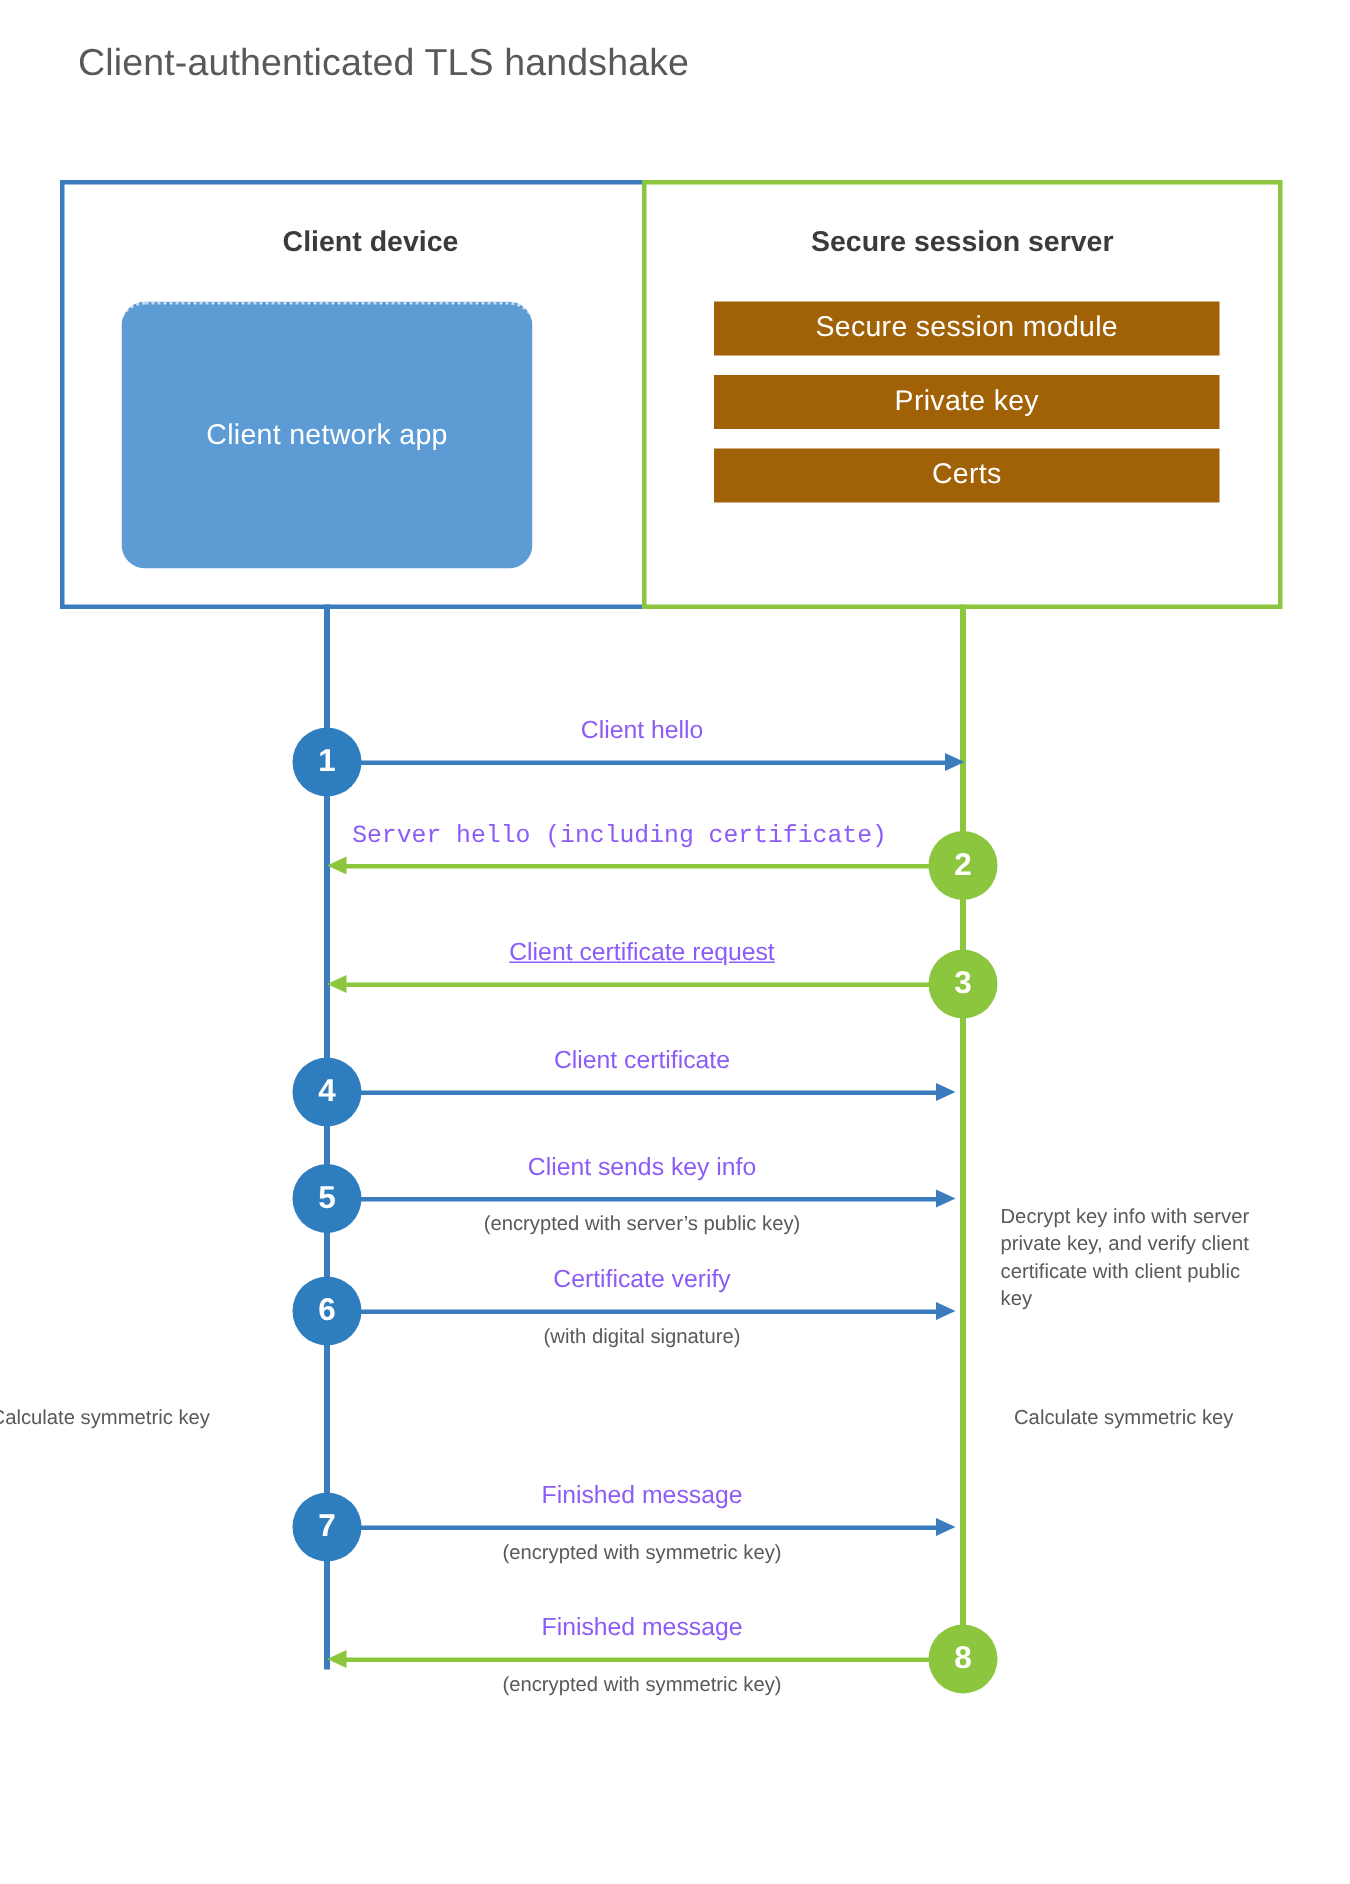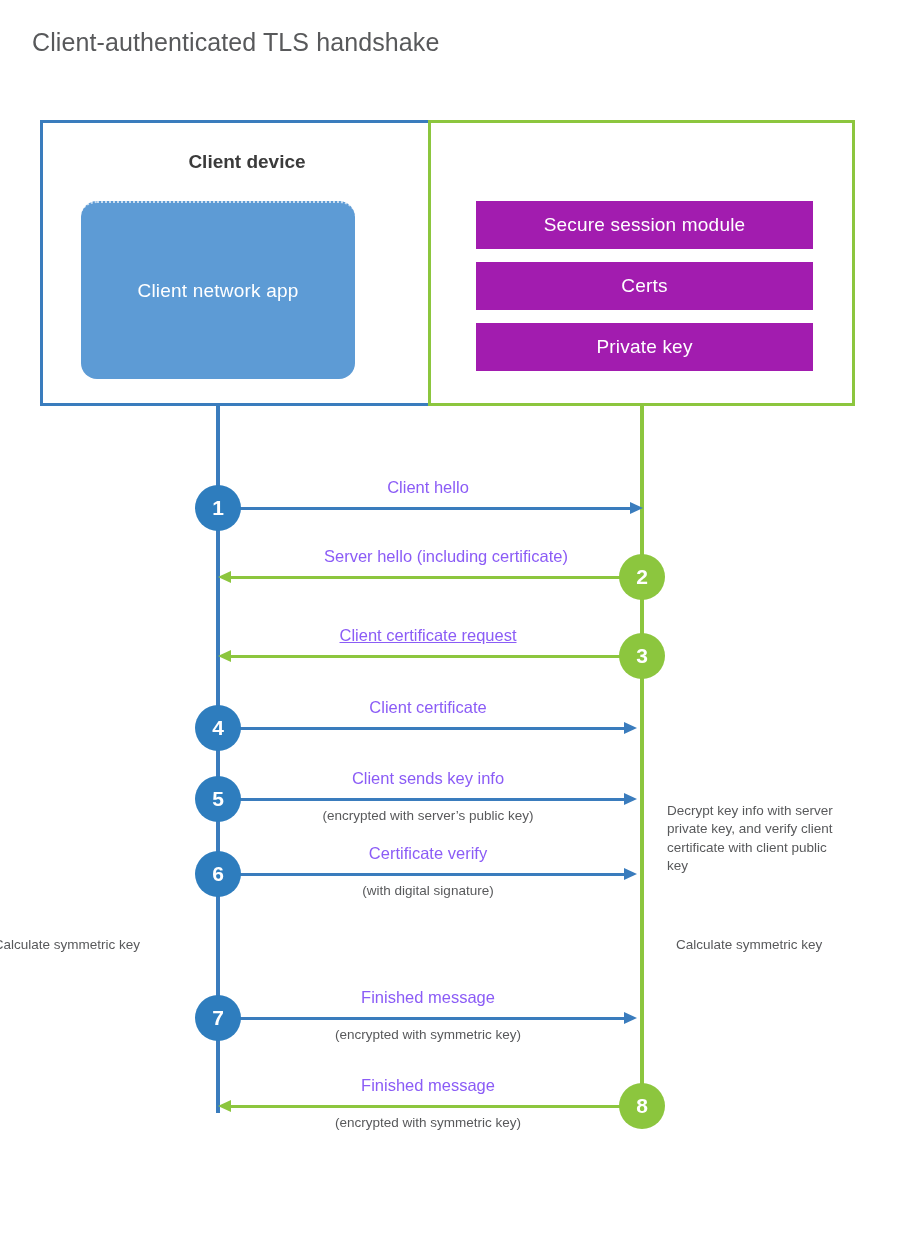--- a/index.html
+++ b/index.html
@@ -12,21 +12,21 @@
     height: 1256px;
     position: relative;
     font-family: "Liberation Sans", sans-serif;
     color: #4a4a4a;
     overflow: hidden;
   }
 
   
   .page-title {
     position: absolute;
-    left: 32px;
+    left: 52px;
     top: 28px;
     font-size: 25px;
     font-weight: 400;
     color: #58595b;
     letter-spacing: 0.1px;
     white-space: nowrap;
   }
 
   
   .party-box {
@@ -81,22 +81,22 @@
   }
 
   
   .server-bars {
     position: absolute;
     left: 45px;
     top: 78px;
     width: 337px;
   }
   .server-bar {
-    height: 48px;
-    background: #a21caf;
+    height: 36px;
+    background: #a16207;
     margin-bottom: 13px;
     display: flex;
     align-items: center;
     justify-content: center;
     color: #ffffff;
     font-size: 19px;
     letter-spacing: 0.2px;
   }
   .server-bar:last-child { margin-bottom: 0; }
 
@@ -208,42 +208,43 @@
 <body>
 
 <div class="page-title">Client-authenticated TLS handshake</div>
 
 <div class="party-box client">
   <div class="party-title">Client device</div>
   <div class="client-app">Client network app</div>
 </div>
 
 <div class="party-box server">
+  <div class="party-title">Secure session server</div>
   <div class="server-bars">
     <div class="server-bar">Secure session module</div>
+    <div class="server-bar">Private key</div>
     <div class="server-bar">Certs</div>
-    <div class="server-bar">Private key</div>
   </div>
 </div>
 
 <div class="lifeline client-line"></div>
 <div class="lifeline server-line"></div>
 
 <div class="msg" style="top:507px;">
   <div class="msg-line blue" style="left:218px; width:418px;"></div>
   <div class="arrow-head right blue" style="left:630px;"></div>
   <div class="step-circle blue" style="left:195px;">1</div>
   <div class="msg-label" style="left:218px; width:420px;">Client hello</div>
 </div>
 
 <div class="msg" style="top:576px;">
   <div class="msg-line green" style="left:230px; width:410px;"></div>
   <div class="arrow-head left green" style="left:218px;"></div>
   <div class="step-circle green" style="left:619px;">2</div>
-  <div class="msg-label" style="left:236px; width:420px;">Server hello (including certificate)</div>
+  <div class="msg-label" style="left:203px; width:420px;font-family:Liberation Mono, monospace;">Server hello (including certificate)</div>
 </div>
 
 <div class="msg" style="top:655px;">
   <div class="msg-line green" style="left:230px; width:410px;"></div>
   <div class="arrow-head left green" style="left:218px;"></div>
   <div class="step-circle green" style="left:619px;">3</div>
   <div class="msg-label" style="left:218px; width:420px;text-decoration:underline;">Client certificate request</div>
 </div>
 
 <div class="msg" style="top:727px;">

